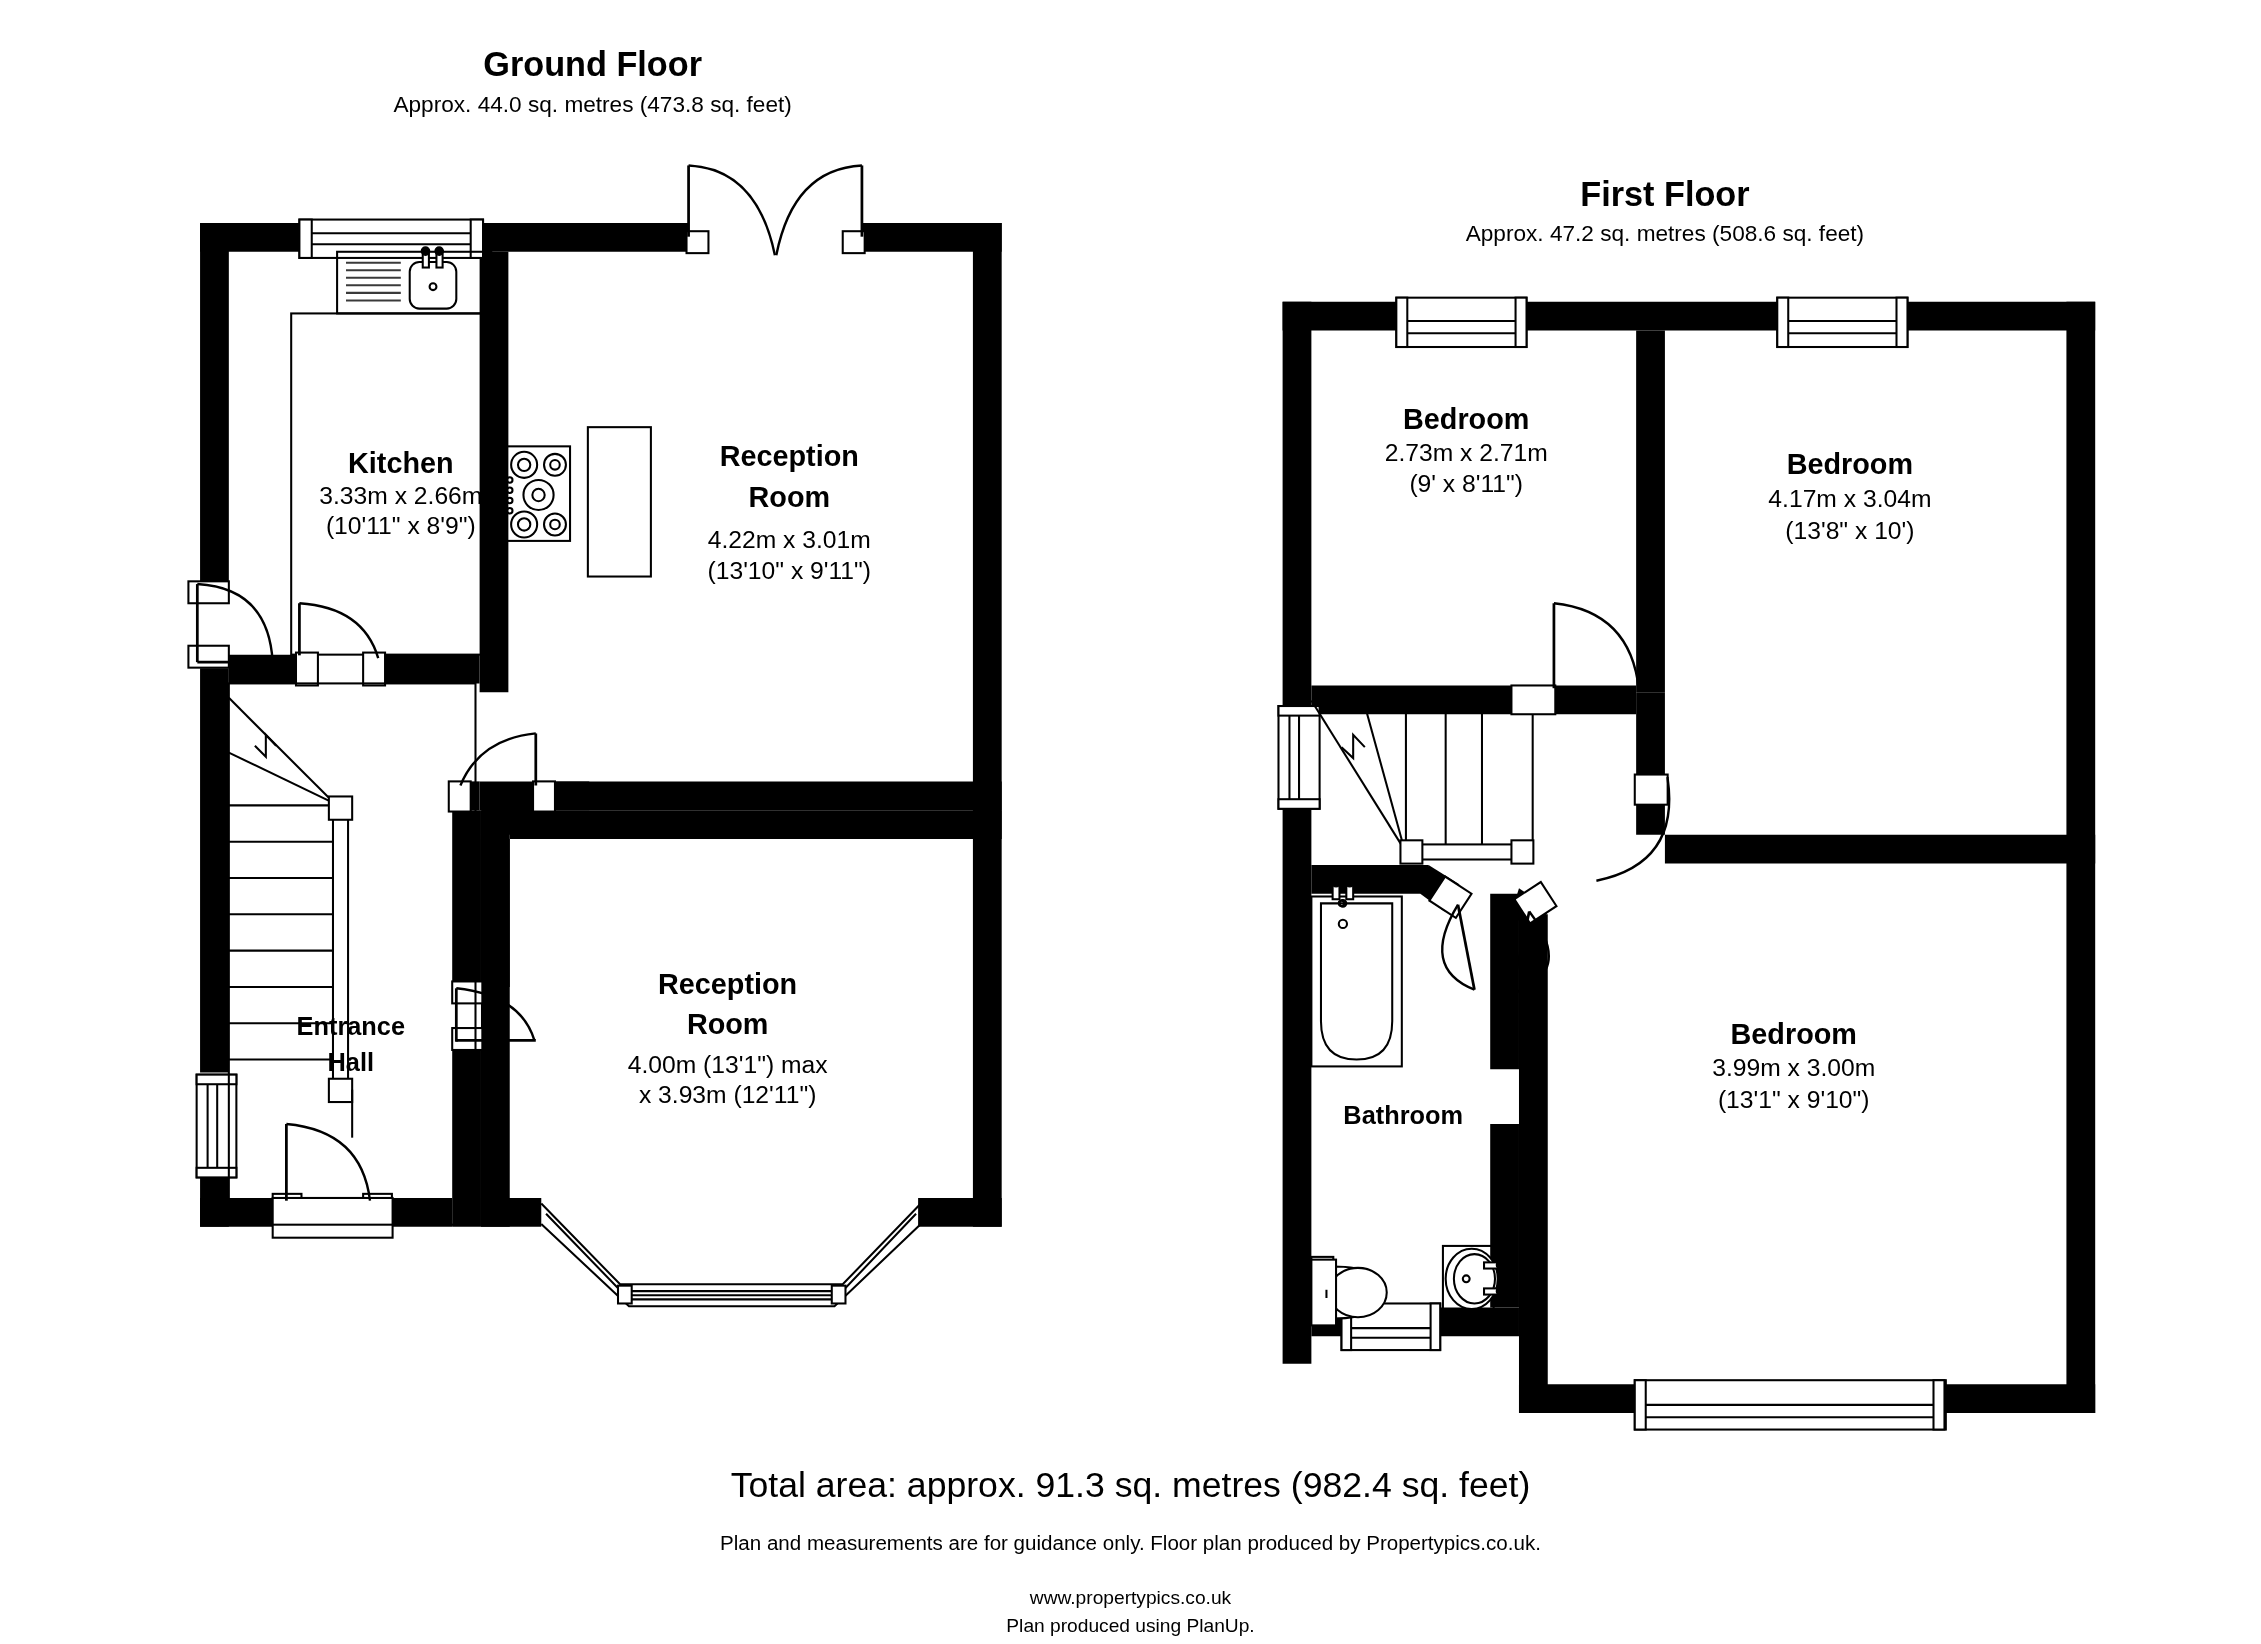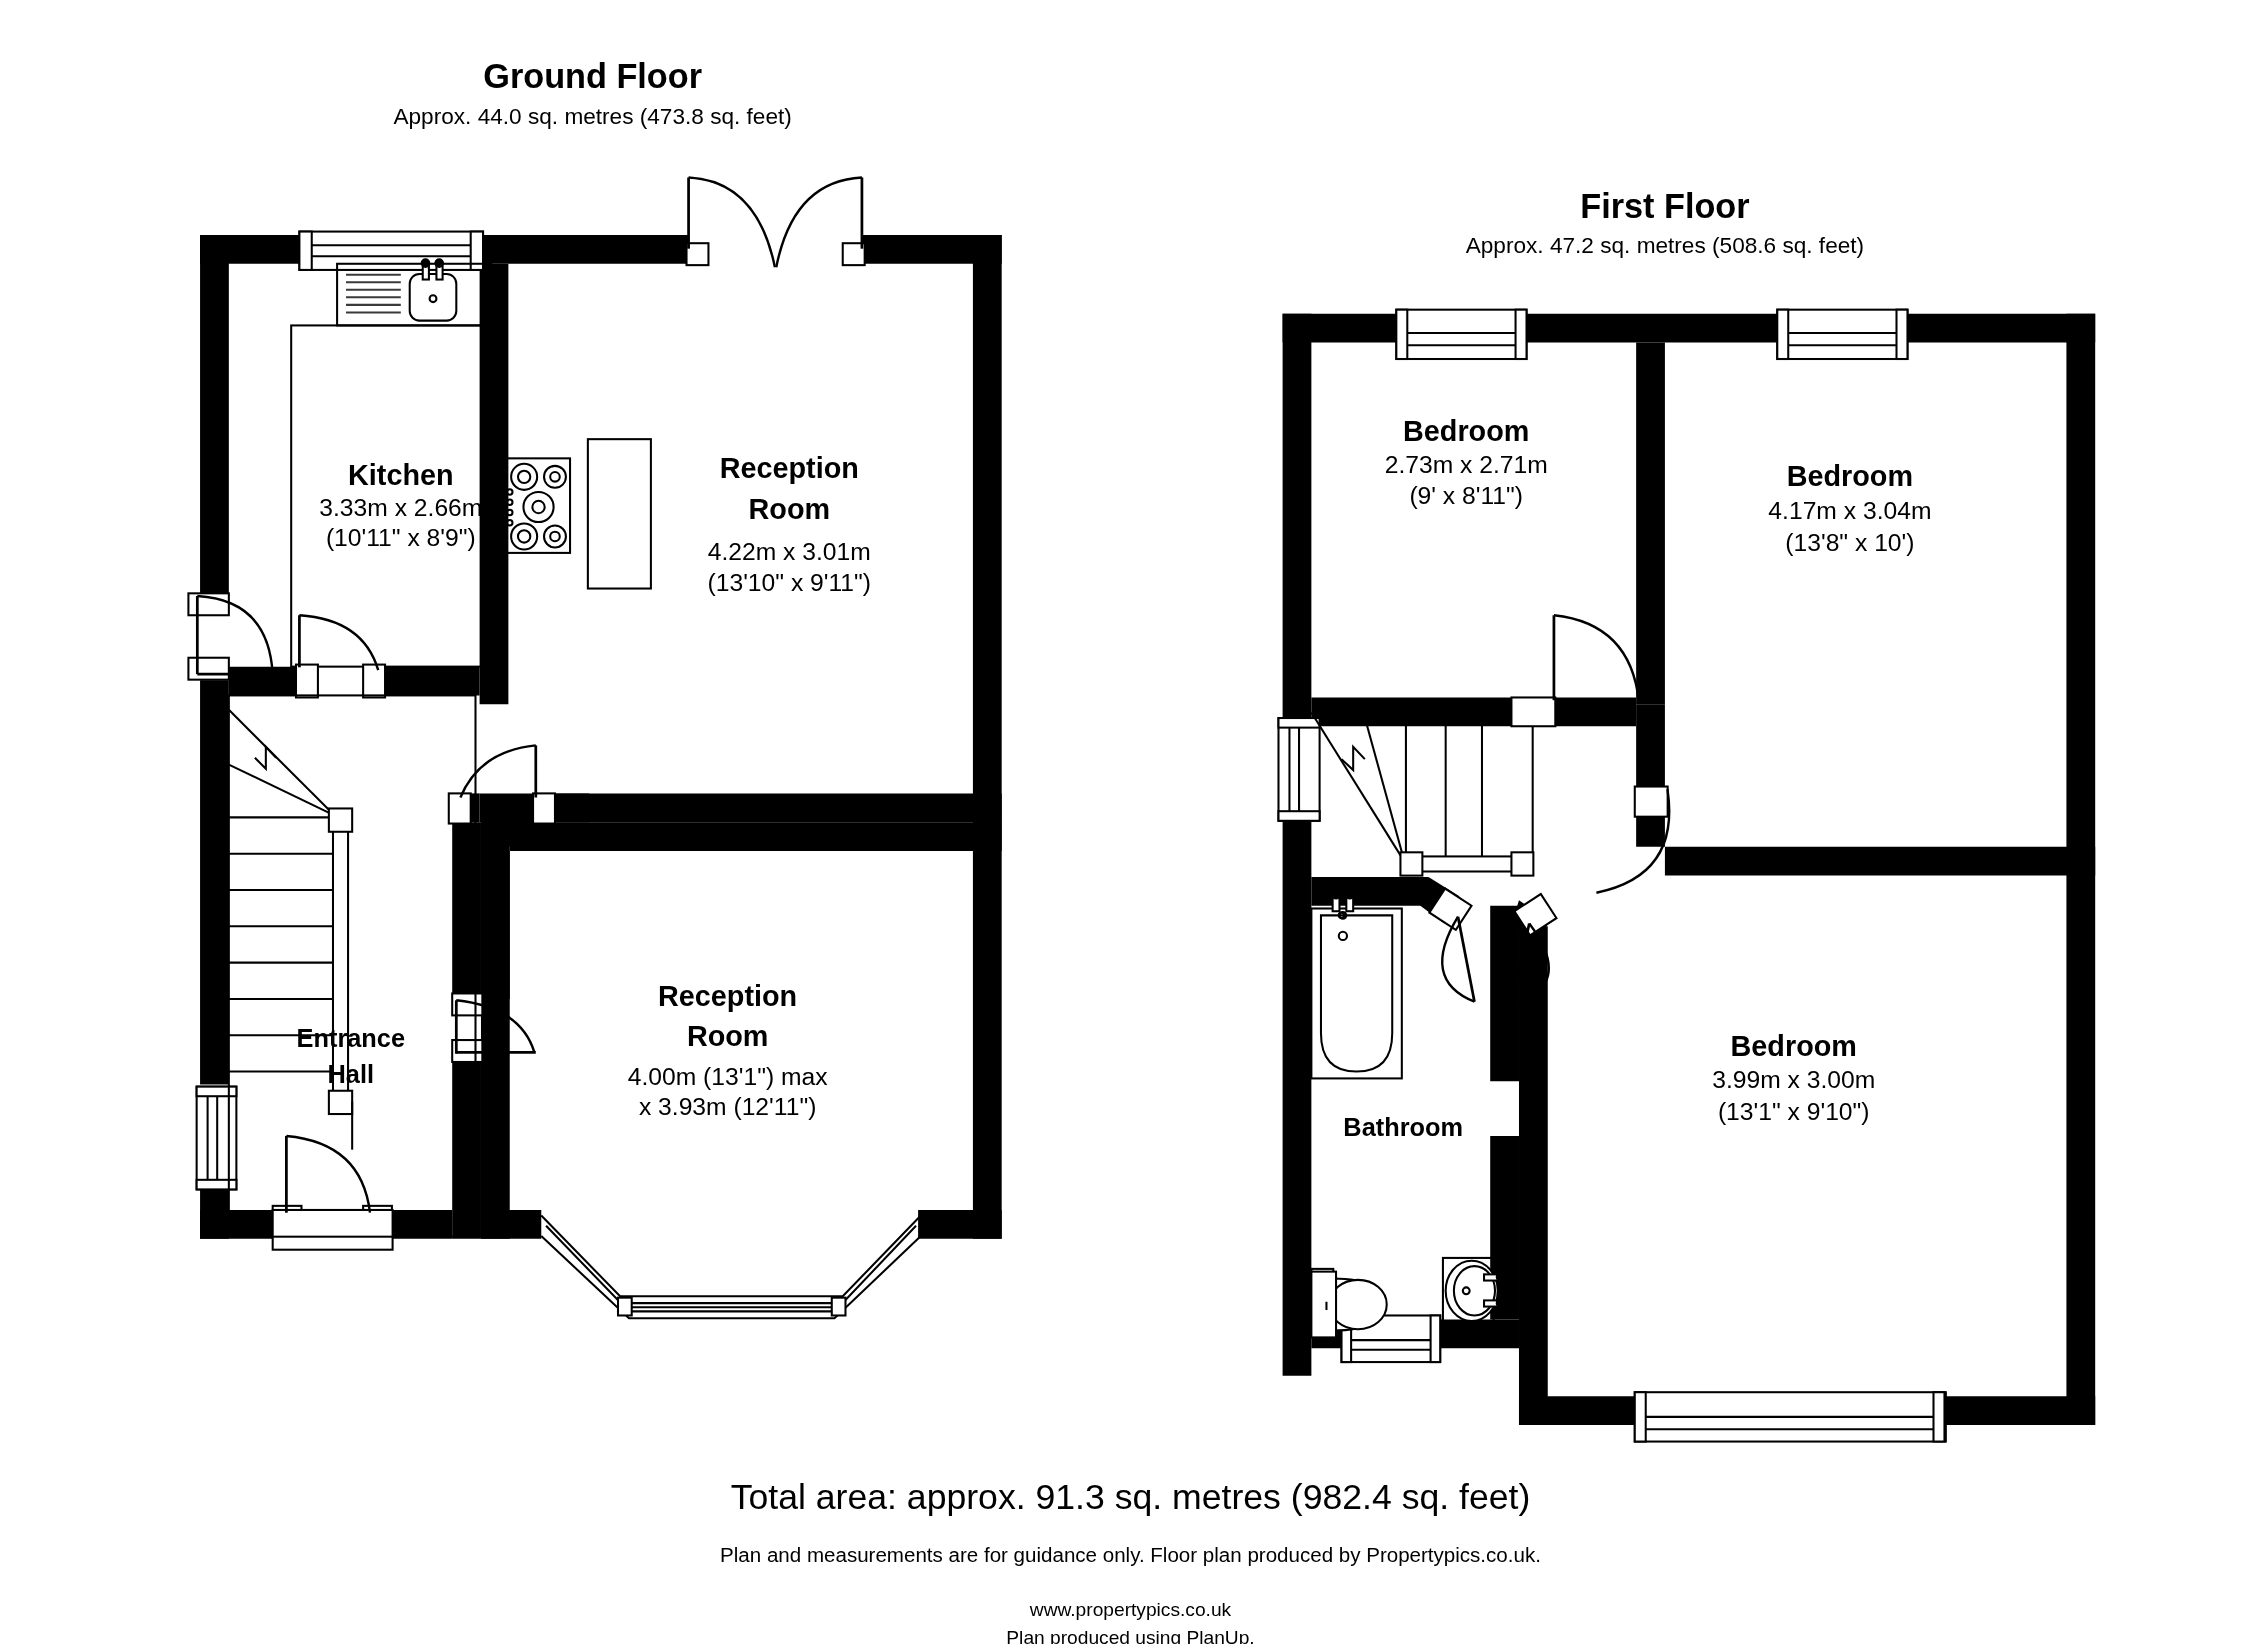--- a/index.html
+++ b/index.html
@@ -10,21 +10,21 @@
   body {
     width: 2261px;
     height: 1645px;
     font-family: "Liberation Sans", sans-serif;
     color: #000000;
     overflow: hidden;
     position: relative;
   }
   #plan-root {
     position: absolute;
-    top: 12px; left: 0;
+    top: 0; left: 0;
     width: 2261px;
     height: 1529px;
   }
   svg.plan {
     display: block;
     width: 2261px;
     height: 1645px;
   }
   
   .wall      { fill: #000000; stroke: none; }

